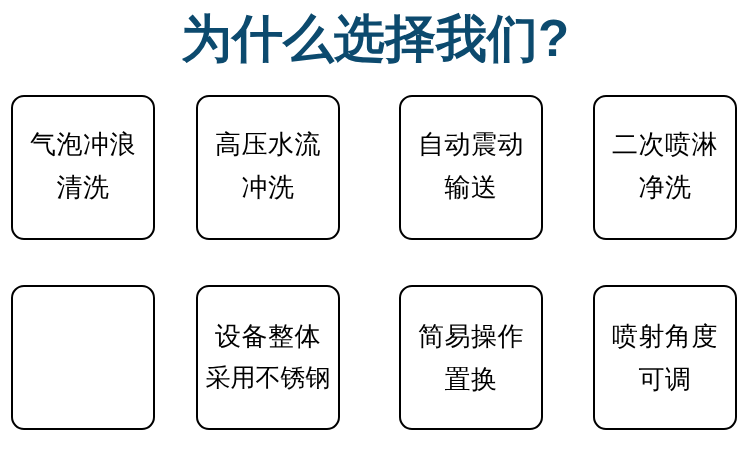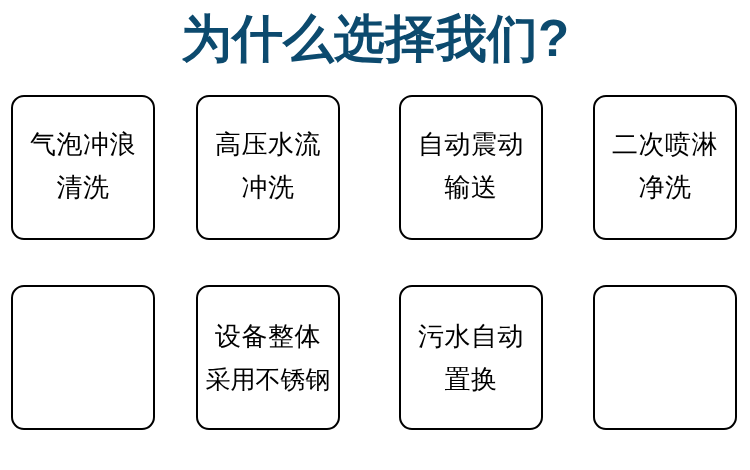--- a/index.html
+++ b/index.html
@@ -84,20 +84,21 @@
     letter-spacing: 0.5px;
   }
   .cell-text .ln {
     display: block;
     white-space: nowrap;
   }
   
   .cell-text .ln.wide {
     letter-spacing: 0px;
     font-size: 25px;
+    font-family: Liberation Mono, monospace;
   }
 </style>
 </head>
 <body>
 
 <div id="poster">
 
   <div class="title">为什么选择我们?</div>
 
   <div class="grid">
@@ -143,26 +144,28 @@
 
       <div class="cell c1">
         <span class="cell-text">
           <span class="ln">设备整体</span>
           <span class="ln wide">采用不锈钢</span>
         </span>
       </div>
 
       <div class="cell c2">
         <span class="cell-text">
-          <span class="ln">污水自动</span>
+          <span class="ln">简易操作</span>
           <span class="ln">置换</span>
         </span>
       </div>
 
       <div class="cell c3">
         <span class="cell-text">
+          <span class="ln">喷射角度</span>
+          <span class="ln">可调</span>
         </span>
       </div>
 
     </div>
 
   </div>
 </div>
 
 </body></html>

